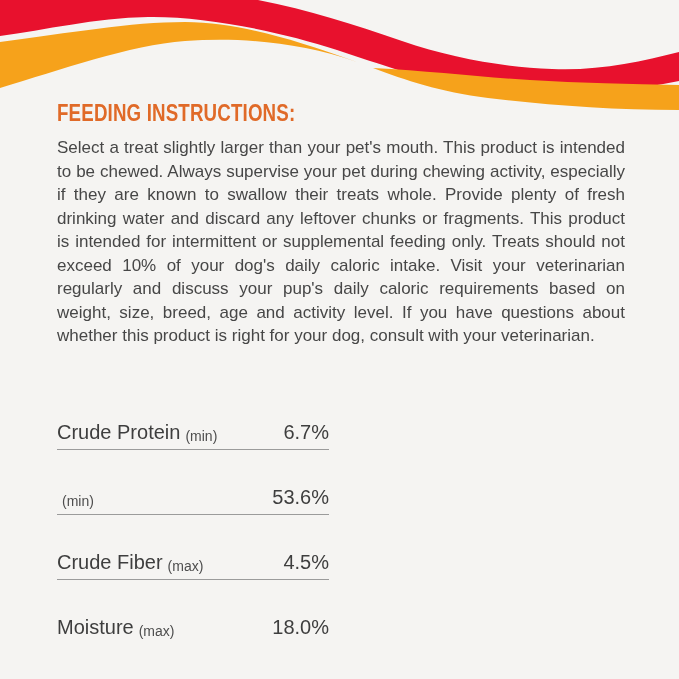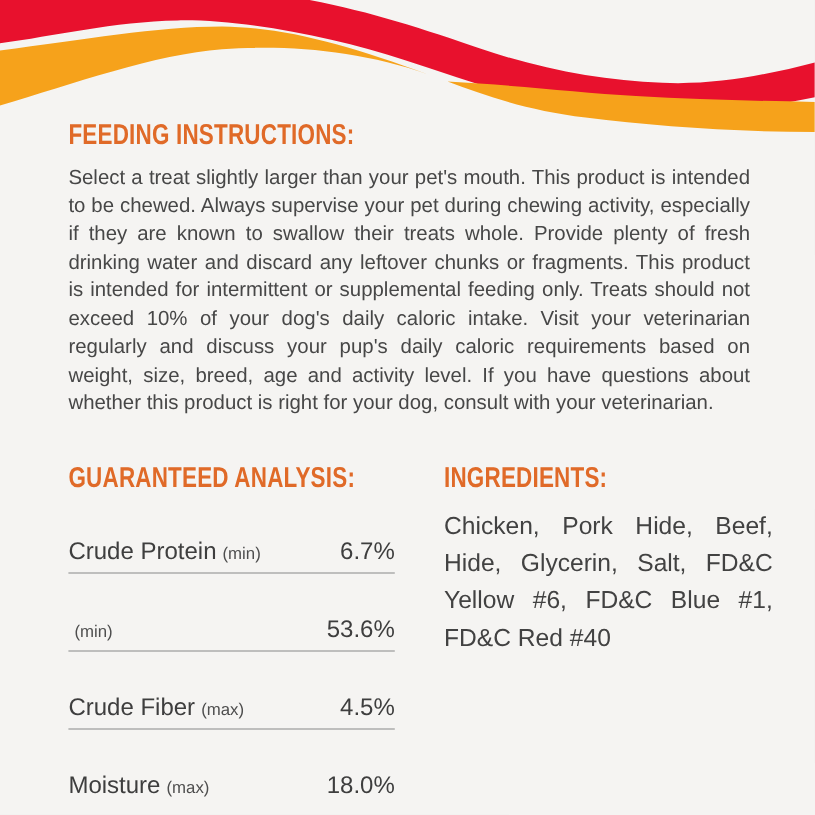--- a/index.html
+++ b/index.html
@@ -20,21 +20,21 @@
   
   .feeding{position:absolute; left:57px; top:99px; width:568px;}
   .feeding .body{
     margin-top:9px; font-size:17px; line-height:23.5px; color:#474747;
     text-align:justify;
   }
   
   .ga{position:absolute; left:57px; top:385px; width:272px;}
   .ga-table{margin-top:12px;}
   .ga-row{
-    display:flex; align-items:center; padding:4px 0 5px 0;margin-top:32px;
+    display:flex; align-items:flex-end; padding:4px 0 5px 0;margin-top:32px;
   }
   .ga-row.rule{border-bottom:1px solid #9b9b9b;}
   .ga-label{font-size:20px; color:#3e3e3e;}
   .ga-qual{font-size:14px; color:#4e4e4e; margin-left:5px;}
   .ga-val{margin-left:auto; font-size:20px; color:#3e3e3e;}
   
   .cal{position:absolute; left:57px; top:553px; width:310px;}
   .cal-line{margin-top:9px; color:#474747; font-size:20px; white-space:nowrap;}
   .cal-line .per{font-size:15px; color:#4e4e4e;}
   
@@ -61,23 +61,20 @@
   </svg>
 
   <section class="feeding">
     <div class="hd hd-lg">
       <span class="cond">FEEDING INSTRUCTIONS:</span>
     </div>
     <p class="body">Select a treat slightly larger than your pet's mouth. This product is intended to be chewed. Always supervise your pet during chewing activity, especially if they are known to swallow their treats whole. Provide plenty of fresh drinking water and discard any leftover chunks or fragments. This product is intended for intermittent or supplemental feeding only. Treats should not exceed 10% of your dog's daily caloric intake. Visit your veterinarian regularly and discuss your pup's daily caloric requirements based on weight, size, breed, age and activity level. If you have questions about whether this product is right for your dog, consult with your veterinarian.</p>
   </section>
 
   <section class="ga">
-    <div class="hd hd-lg">
-      <span class="cond">GUARANTEED ANALYSIS:</span>
-    </div>
     <div class="ga-table">
       <div class="ga-row rule">
         <span class="ga-label">Crude Protein</span>
         <span class="ga-qual">(min)</span>
         <span class="ga-val">6.7%</span>
       </div>
       <div class="ga-row rule">
         <span class="ga-qual">(min)</span>
         <span class="ga-val">53.6%</span>
       </div>
@@ -88,20 +85,14 @@
       </div>
       <div class="ga-row">
         <span class="ga-label">Moisture</span>
         <span class="ga-qual">(max)</span>
         <span class="ga-val">18.0%</span>
       </div>
     </div>
   </section>
 
 
-  <section class="ing">
-    <div class="hd hd-lg">
-      <span class="cond">INGREDIENTS:</span>
-    </div>
-    <p class="body">Chicken, Pork Hide, Beef, Hide, Glycerin, Salt, FD&amp;C Yellow #6, FD&amp;C Blue #1, FD&amp;C Red #40</p>
-  </section>
 
 </div>
 
 </body></html>

